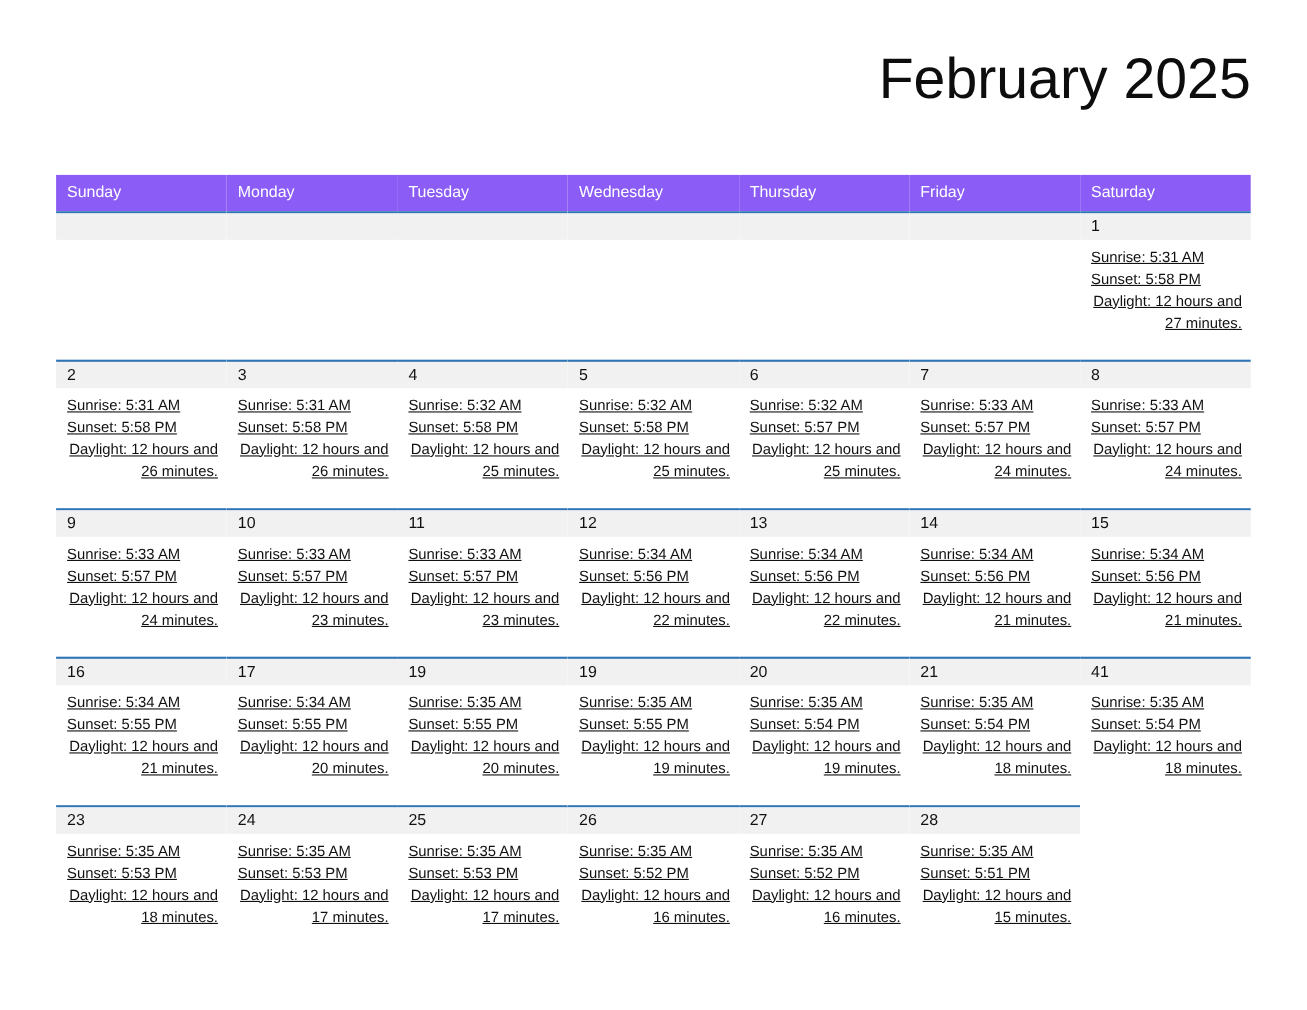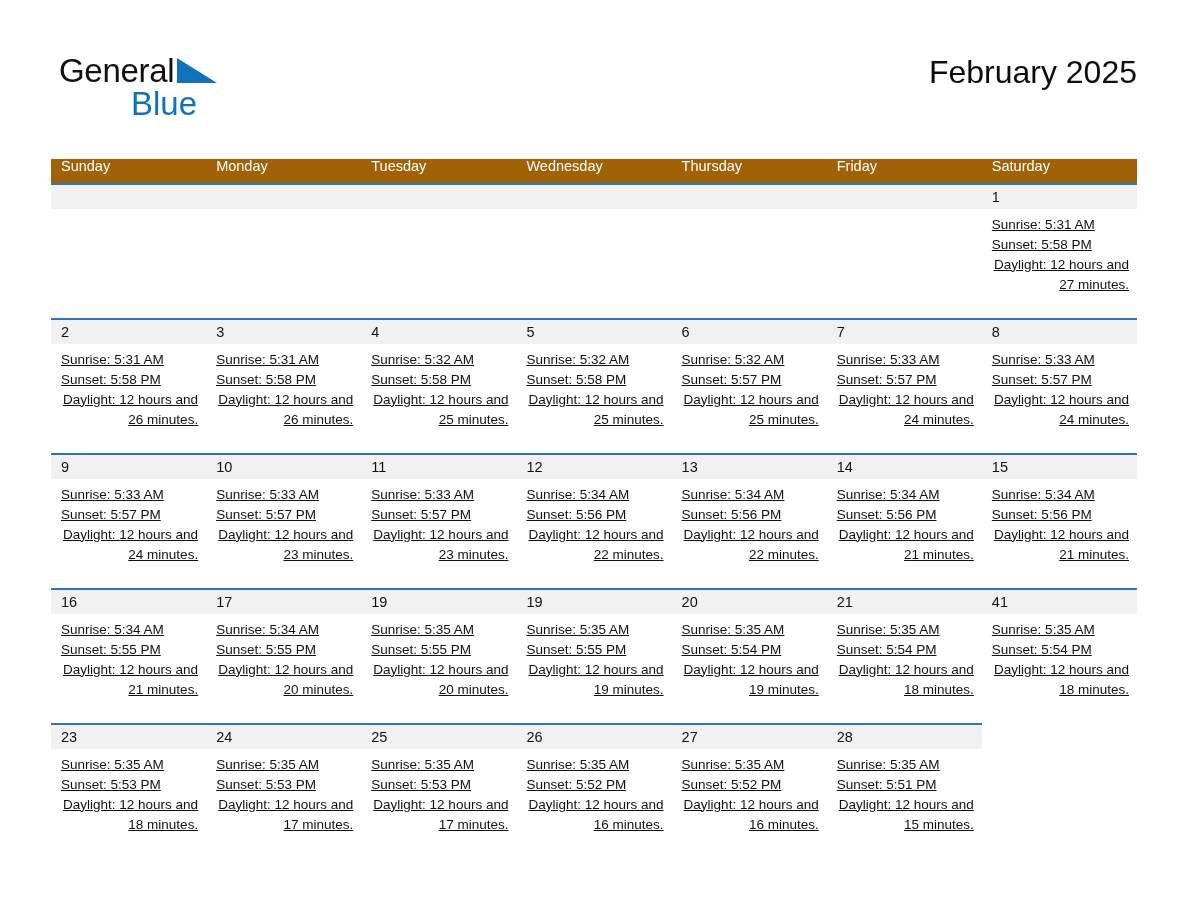--- a/index.html
+++ b/index.html
@@ -59,21 +59,21 @@
     margin-top: -3px;
   }
 
   .title-block {
     position: absolute;
     right: 0;
     top: 0;
     text-align: right;
   }
   .month-title {
-    font-size: 32px;
+    font-size: 52px;
     line-height: 48px;
     font-weight: normal;
     color: #0d0d0d;
     letter-spacing: 0px;
     white-space: nowrap;
   }
   .location {
     font-size: 23px;
     line-height: 28px;
     color: #0d0d0d;
@@ -86,27 +86,27 @@
     position: absolute;
     left: 51px;
     top: 159px;
     width: 1086px;
     border-collapse: collapse;
     table-layout: fixed;
   }
   .calendar col { width: 155.14px; }
 
   .dow-row th {
-    background: #a16207;
+    background: #8b5cf6;
     color: #ffffff;
     font-weight: normal;
     font-size: 14.5px;
     line-height: 14.5px;
     text-align: left;
-    padding: 0 0 9px 10px;
+    padding: 9px 0 9px 10px;
     height: 13px;
     border: none;
     white-space: nowrap;
   }
 
   .week-row td {
     vertical-align: top;
     padding: 0;
     border: none;
     height: 135px;
@@ -147,28 +147,20 @@
   .cell-body div { white-space: nowrap; }
   .cell-body .wrap { white-space: normal; text-align: right; }
 </style>
 </head>
 <body>
 
 <div class="page">
 
   <div class="header">
 
-    <div class="logo">
-      <span class="logo-line1">
-        <span>General</span><span class="logo-tri"><svg width="44" height="28" viewBox="0 0 44 28" xmlns="http://www.w3.org/2000/svg">
-              <polygon points="2,2 42,27 2,27" fill="#1072bb"></polygon>
-            </svg></span>
-      </span>
-      <span class="logo-line2">Blue</span>
-    </div>
 
     <div class="title-block">
       <div class="month-title">February 2025</div>
     </div>
 
   </div>
 
   <table class="calendar">
     <colgroup>
       <col>

